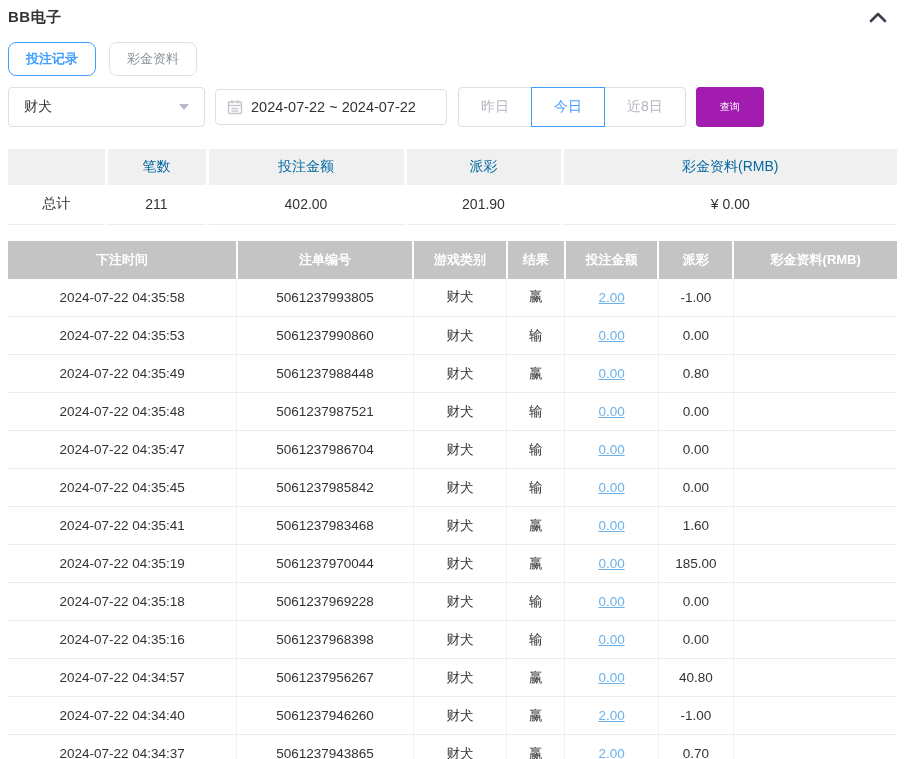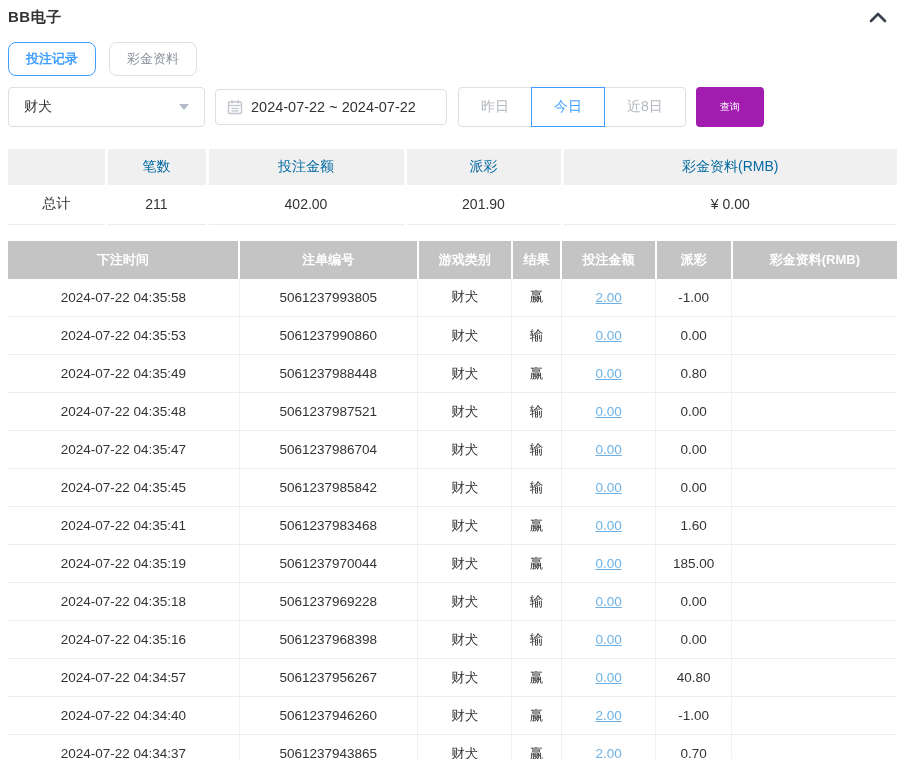--- a/index.html
+++ b/index.html
@@ -50,21 +50,21 @@
   .sum-c3 { width: 157px; } .sum-c4 { width: 335px; }
 
   
   .records-table { margin-top: 16px; }
   .records-table th { background: #c4c4c4; height: 38px; font-size: 13px; font-weight: bold;
     color: #fff; text-align: center; border-left: 2px solid #fff; }
   .records-table th:first-child { border-left: none; }
   .records-table td { background: #fff; height: 38px; font-size: 13.5px; color: #333; text-align: center;
     border-bottom: 1px solid #ececec; border-left: 1px solid #f0f0f0; }
   .records-table td:first-child { border-left: none; }
-  .rec-c0 { width: 228px; } .rec-c1 { width: 176px; } .rec-c2 { width: 93px; } .rec-c3 { width: 49px; }
+  .rec-c0 { width: 228px; } .rec-c1 { width: 176px; } .rec-c2 { width: 93px; } .rec-c3 { width: 58px; }
   .rec-c4 { width: 93px; } .rec-c5 { width: 75px; } .rec-c6 { width: 163px; }
   .bet-link { color: #6cb2e8; text-decoration: underline; cursor: pointer; }
   .neg { color: #f56c6c; }
 </style>
 </head>
 <body>
 
 <div class="page">
 
   <div class="panel-header">

